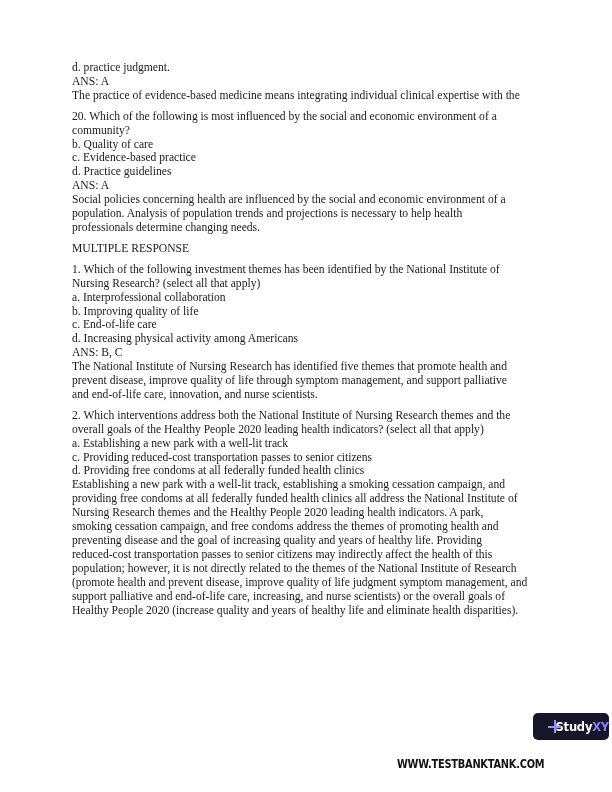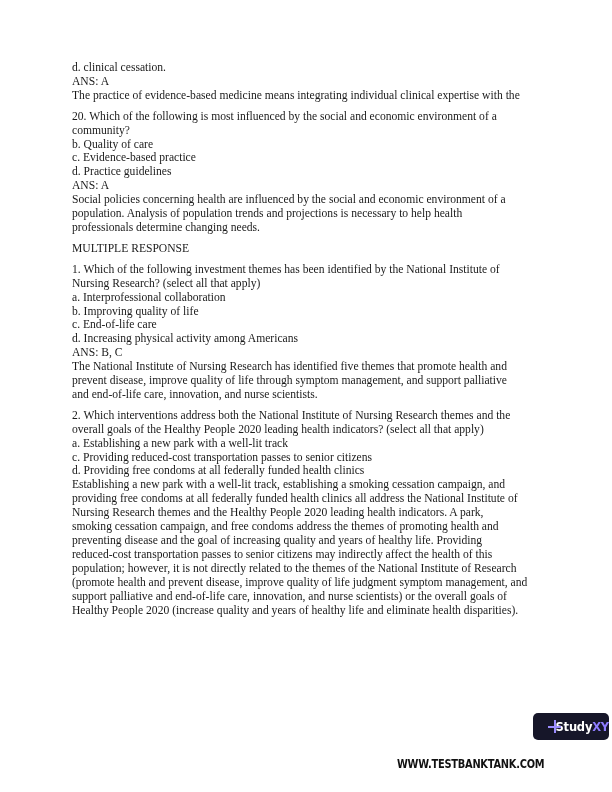--- a/index.html
+++ b/index.html
@@ -26,21 +26,21 @@
     position: absolute; left: 397px; top: 757px;
     font-family: "DejaVu Sans", sans-serif; font-weight: bold; font-size: 12px;
     color: #111; letter-spacing: -0.3px; transform: scaleX(0.82); transform-origin: left top;
   }
 </style>
 </head>
 <body>
 
 <div class="page">
   <div>
-    <div class="line">d. clinical cessation.</div>
+    <div class="line">d. practice judgment.</div>
     <div class="line">ANS: A</div>
     <div class="line">The practice of evidence-based medicine means integrating individual clinical expertise with the</div>
   </div>
   <div class="gap"></div>
 
   <div>
     <div class="line">20. Which of the following is most influenced by the social and economic environment of a</div>
     <div class="line">community?</div>
     <div class="line">b. Quality of care</div>
     <div class="line">c. Evidence-based practice</div>
@@ -76,21 +76,21 @@
     <div class="line">c. Providing reduced-cost transportation passes to senior citizens</div>
     <div class="line">d. Providing free condoms at all federally funded health clinics</div>
     <div class="line">Establishing a new park with a well-lit track, establishing a smoking cessation campaign, and</div>
     <div class="line">providing free condoms at all federally funded health clinics all address the National Institute of</div>
     <div class="line">Nursing Research themes and the Healthy People 2020 leading health indicators. A park,</div>
     <div class="line">smoking cessation campaign, and free condoms address the themes of promoting health and</div>
     <div class="line">preventing disease and the goal of increasing quality and years of healthy life. Providing</div>
     <div class="line">reduced-cost transportation passes to senior citizens may indirectly affect the health of this</div>
     <div class="line">population; however, it is not directly related to the themes of the National Institute of Research</div>
     <div class="line">(promote health and prevent disease, improve quality of life judgment symptom management, and</div>
-    <div class="line">support palliative and end-of-life care, innovation, and nurse scientists) or the overall goals of</div>
+    <div class="line">support palliative and end-of-life care, increasing, and nurse scientists) or the overall goals of</div>
     <div class="line">Healthy People 2020 (increase quality and years of healthy life and eliminate health disparities).</div>
   </div>
 </div>
 
 <div class="badge">
   <span class="plus"></span>
   <span class="brand"><span>Study</span><span class="xy">XY</span></span>
 </div>
 
 <div class="footer-url">WWW.TESTBANKTANK.COM</div>

